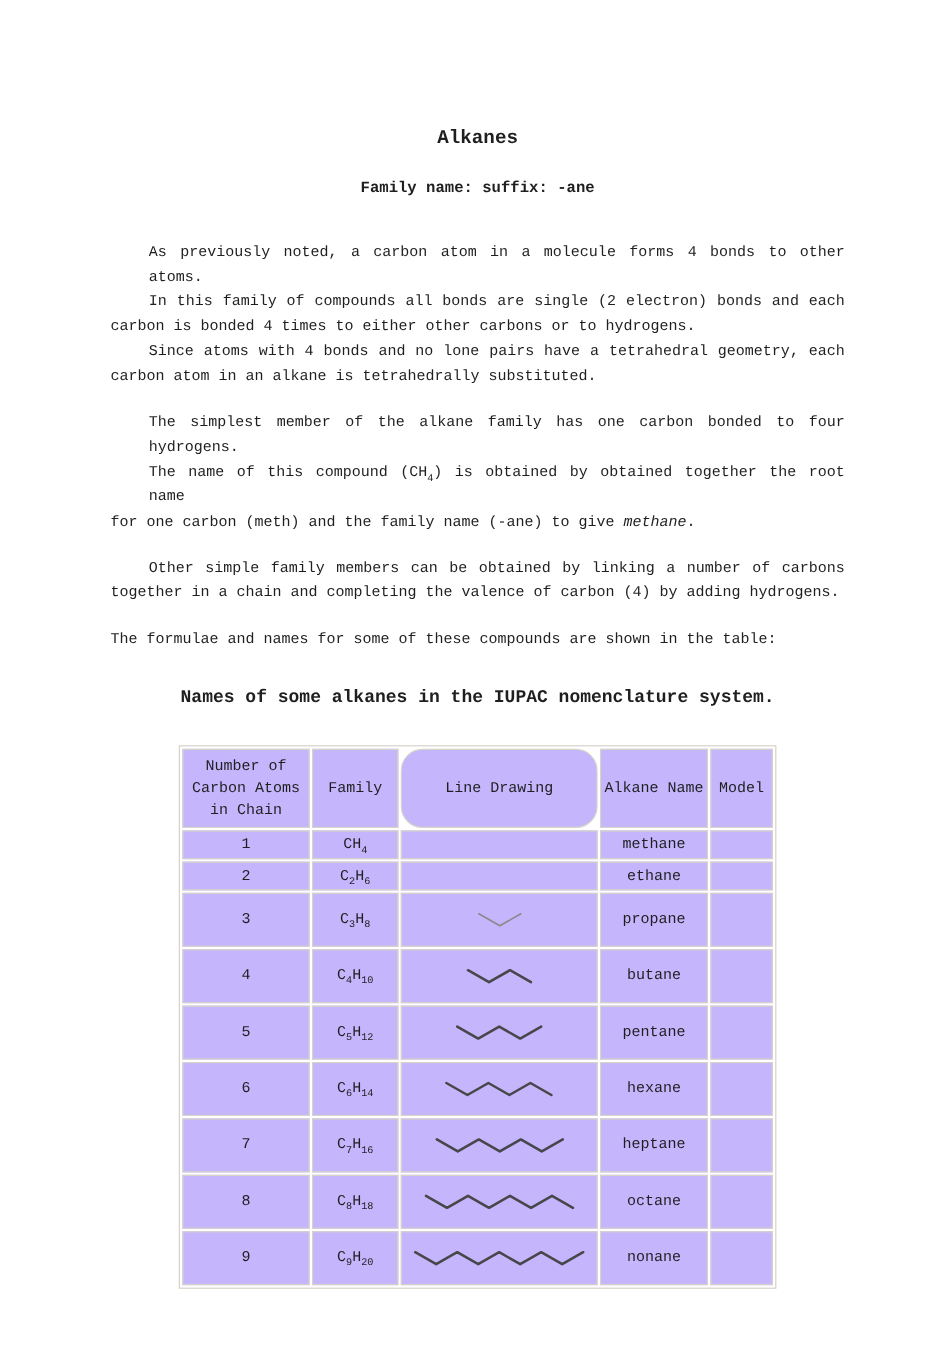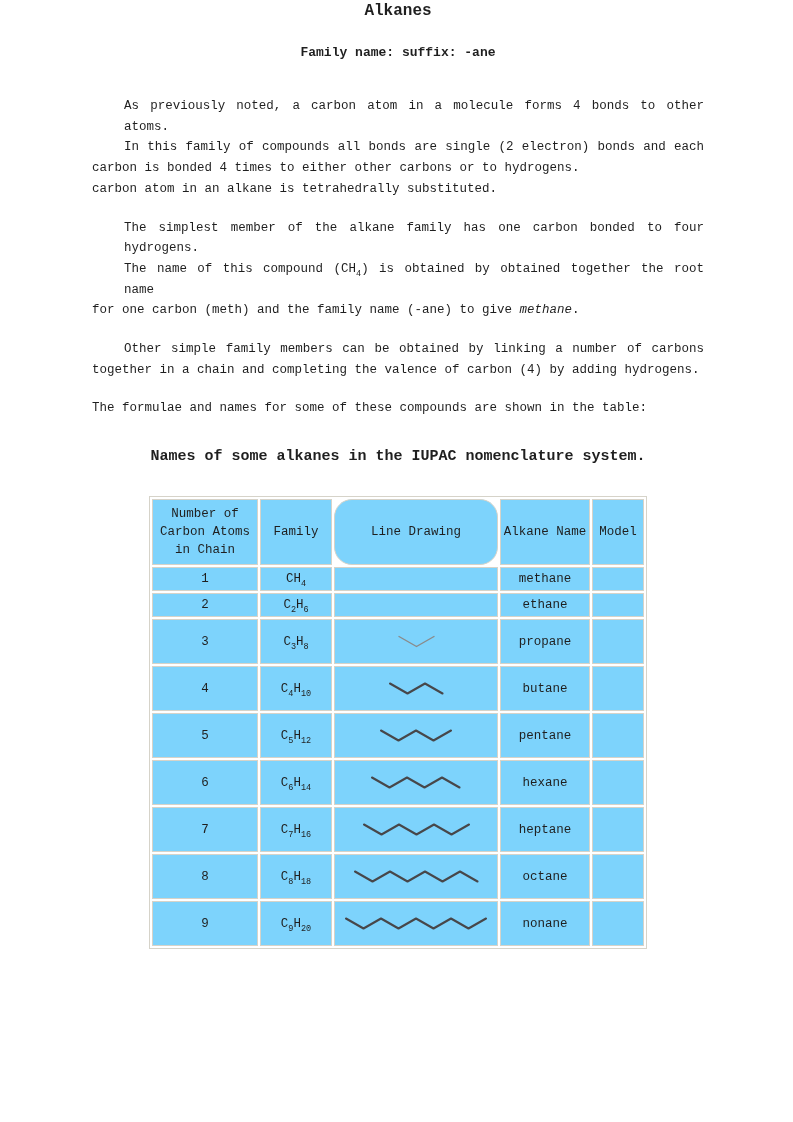--- a/index.html
+++ b/index.html
@@ -3,21 +3,21 @@
 <meta charset="utf-8">
 <style>
   * { box-sizing: border-box; margin: 0; padding: 0; }
   html, body { background: #ffffff; }
   body {
     width: 793px; height: 1122px;
     font-family: "Liberation Mono", "DejaVu Sans Mono", monospace;
     color: #1f1f1f;
     overflow: hidden;
   }
-  .page { width: 793px; height: 984px; }
+  .page { width: 793px; height: 984px; padding-top: 104px; }
   .content { margin-left: 92px; width: 612px; }
 
   .title {
     font-size: 16px; font-weight: bold; line-height: 22px;
     text-align: center; margin-bottom: 20px;
   }
   .subtitle {
     font-size: 13px; font-weight: bold; line-height: 22px;
     text-align: center; margin-bottom: 32px;
   }
@@ -37,21 +37,21 @@
   table.alkanes {
     border-collapse: separate; border-spacing: 2px;
     border: 1px solid var(--tbl-border, #d6d3c9);
     margin: 0 auto;
     background: #ffffff;
   }
   table.alkanes th, table.alkanes td {
     border: 1px solid var(--tbl-border, #d6d3c9);
     font-size: 12.5px; font-weight: normal;
     vertical-align: middle; text-align: center;
-    background: #7dd3fc;
+    background: #c4b5fd;
     padding: 1px 2px;
   }
   tr.hdr th { height: 66px; line-height: 18px; }
   tr.small td { height: 24px; }
   tr.big td { height: 45px; }
   th.c1 { width: 106px; } th.c2 { width: 72px; } th.c3 { width: 164px; border-radius: 18px; }
   th.c4 { width: 90px; }  th.c5 { width: 52px; }
   td.formula { text-align: left; padding-left: 3px; }
   td.draw { text-align: left; padding-left: 5px; }
   svg.zz { display: inline-block; vertical-align: middle; }
@@ -67,20 +67,21 @@
 <div class="page">
   <div class="content">
 
     <div class="title">Alkanes</div>
     <div class="subtitle">Family name: suffix: -ane</div>
 
     <div class="para">
       <div class="ln j">As previously noted, a carbon atom in a molecule forms 4 bonds to other atoms.</div>
       <div class="ln j">In this family of compounds all bonds are single (2 electron) bonds and each</div>
       <div class="ln">carbon is bonded 4 times to either other carbons or to hydrogens.</div>
+      <div class="ln j">Since atoms with 4 bonds and no lone pairs have a tetrahedral geometry, each</div>
       <div class="ln">carbon atom in an alkane is tetrahedrally substituted.</div>
     </div>
 
     <div class="para">
       <div class="ln j">The simplest member of the alkane family has one carbon bonded to four hydrogens.</div>
       <div class="ln j"><span>The name of this compound (CH</span><sub>4</sub><span>) is obtained by obtained together the root name</span></div>
       <div class="ln"><span>for one carbon (meth) and the family name (-ane) to give </span><i>methane</i><span>.</span></div>
     </div>
 
     <div class="para">

